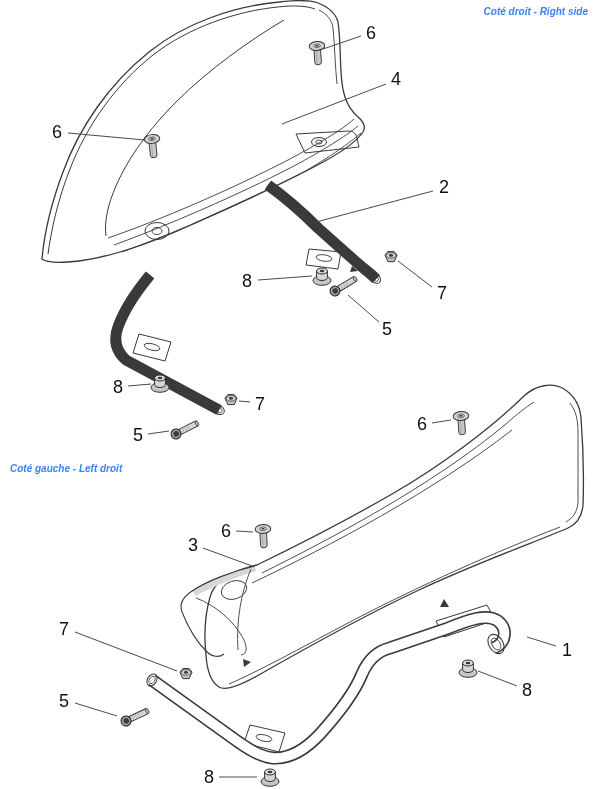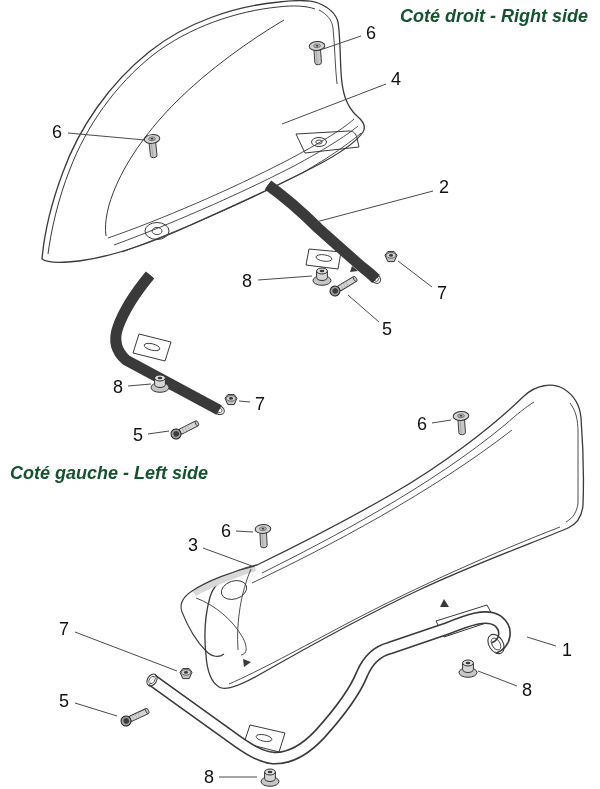--- a/index.html
+++ b/index.html
@@ -1,33 +1,33 @@
 <!DOCTYPE html>
 <html><head>
 <meta charset="utf-8">
 <style>
   html,body{margin:0;padding:0;background:#fff;}
   .page{position:relative;width:600px;height:789px;background:#fff;overflow:hidden;
         font-family:"Liberation Sans",sans-serif;}
-  .side-title{position:absolute;font-size:18px;font-weight:bold;font-style:italic;
-              color:#14532d;white-space:nowrap;}
+  .side-title{position:absolute;font-size:10px;font-weight:bold;font-style:italic;
+              color:#3b82f6;white-space:nowrap;}
   .title-right{top:6px;right:12px;}
   .title-left{top:463px;left:10px;}
   svg{position:absolute;top:0;left:0;}
   .leader{stroke:#4a4a4a;stroke-width:1;fill:none;}
   .callout{font-family:"Liberation Sans",sans-serif;font-size:18px;fill:#111;}
   .art{fill:none;stroke:#3a3a3a;}
 </style>
 </head>
 <body>
 
 <div class="page">
 
   <div class="side-title title-right">Coté droit - Right side</div>
-  <div class="side-title title-left">Coté gauche - Left side</div>
+  <div class="side-title title-left">Coté gauche - Left droit</div>
 
   <svg width="600" height="789" viewBox="0 0 600 789">
     <defs>
       <g id="sym-countersunk-screw">
         <path d="M -3.3,2.5 L -3.3,16.5 Q -3.3,18.8 0,18.8 Q 3.3,18.8 3.3,16.5 L 3.3,2.5 Z" fill="#c8c8c8" stroke="#333" stroke-width="0.9"></path>
         <line x1="-1" y1="3.2" x2="-1" y2="17.8" stroke="#9a9a9a" stroke-width="0.7"></line>
         <ellipse cx="0" cy="0" rx="7.8" ry="4.4" fill="#d2d2d2" stroke="#333" stroke-width="1"></ellipse>
         <ellipse cx="0" cy="-0.2" rx="3.4" ry="1.9" fill="#bdbdbd" stroke="#555" stroke-width="0.7"></ellipse>
         <ellipse cx="0" cy="-0.2" rx="1.4" ry="0.8" fill="#333"></ellipse>
       </g>

